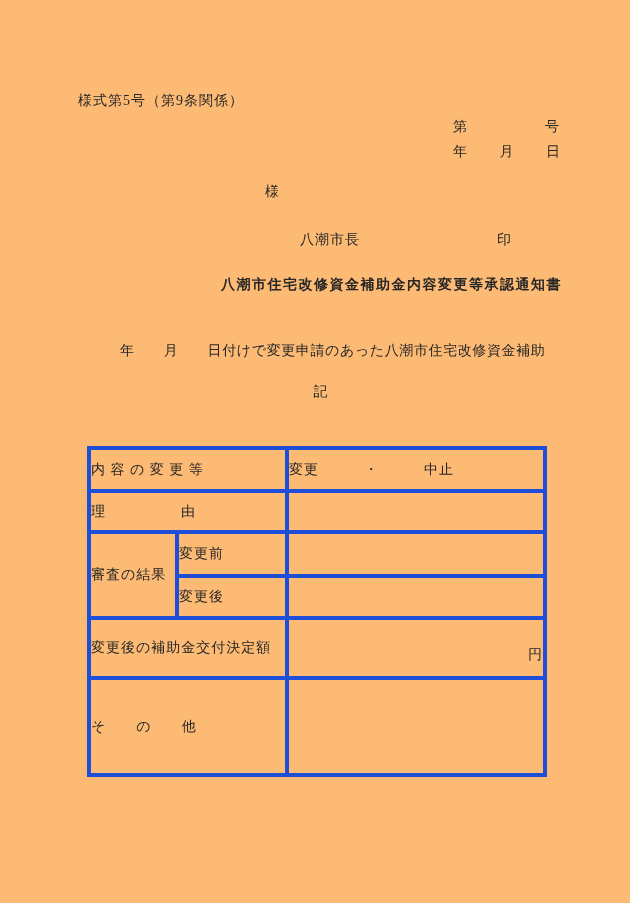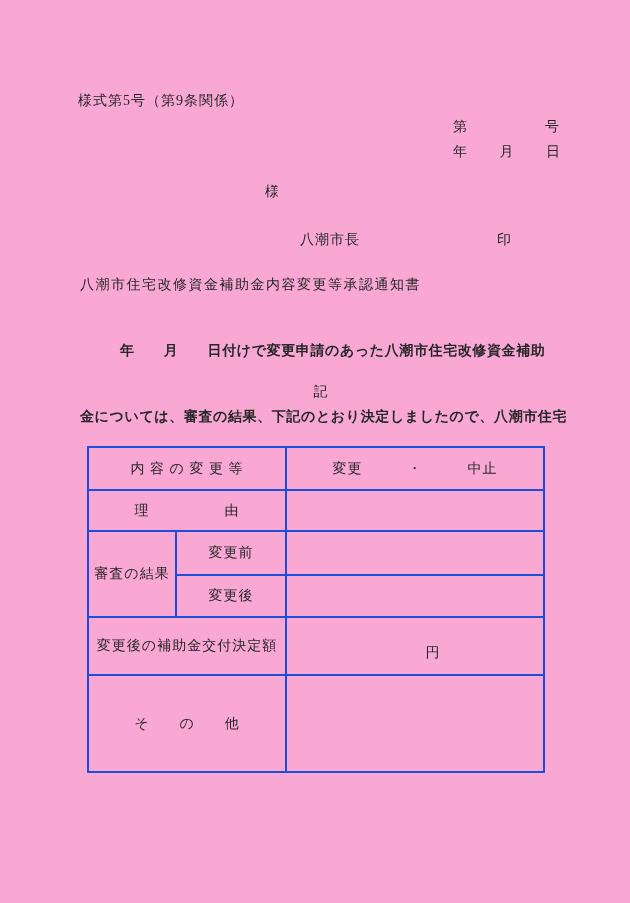--- a/index.html
+++ b/index.html
@@ -1,21 +1,21 @@
 <!DOCTYPE html>
 <html><head>
 <meta charset="utf-8">
 <style>
   html, body { margin: 0; padding: 0; }
   body { background: #fbfbfb; }
   .page {
     position: relative;
     width: 630px;
     height: 903px;
-    background: #f9a8d4;
+    background: #fdba74;
     color: #262626;
     font-family: "Liberation Serif", "DejaVu Serif", serif;
     font-size: 14px;
     line-height: 1;
     overflow: hidden;
   }
   .abs { position: absolute; white-space: pre; }
   .form-label { left: 78px; top: 94px; letter-spacing: 1px; }
   .doc-number {
     left: 453px; top: 120px; width: 106px;
@@ -26,43 +26,41 @@
     display: flex; justify-content: space-between;
   }
   .recipient { left: 265px; top: 185px; letter-spacing: 1px; }
   .issuer {
     left: 300px; top: 233px; width: 212px;
     display: flex; justify-content: space-between;
     letter-spacing: 1px;
   }
   .doc-title {
     left: 80px; top: 278px; width: 482px;
-    text-align: left; letter-spacing: 1.5px;
+    text-align: right; letter-spacing: 1.5px; font-weight: bold;
   }
   .body-text {
     left: 80px; top: 296px; width: 482px;
     line-height: 22px; letter-spacing: 0.6px;
     white-space: pre-wrap;
-    font-weight: bold;
   }
   .body-line { white-space: pre; }
   .body-line.first { text-indent: 40px; }
   .record-marker {
     left: 80px; top: 385px; width: 482px;
     text-align: center; letter-spacing: 1px;
   }
   table.form-table {
     position: absolute; left: 87px; top: 446px;
     border-collapse: collapse; table-layout: fixed;
     font-size: 14px; color: #262626;
   }
   table.form-table td {
-    border: 2px solid #1d4ed8;
+    border: 4px solid #1d4ed8;
     padding: 0;
-    text-align: center;
     vertical-align: middle;
     letter-spacing: 1px;
     white-space: pre;
     overflow: hidden;
   }
   td.ls2 { letter-spacing: 2px; }
   td.amount-cell { text-align: right; padding-right: 11px; }
   td.value-cell { text-align: left; padding-left: 8px; }
 </style>
 </head>
@@ -87,21 +85,20 @@
 
   <div class="abs issuer">
     <span>八潮市長</span>
     <span>印</span>
   </div>
 
   <div class="abs doc-title">八潮市住宅改修資金補助金内容変更等承認通知書</div>
 
   <div class="abs body-text">
     <div class="body-line first">年　　月　　日付けで変更申請のあった八潮市住宅改修資金補助</div>
-    <div class="body-line">金については、審査の結果、下記のとおり決定しましたので、八潮市住宅</div>
   </div>
 
   <div class="abs record-marker">記</div>
 
   <table class="form-table">
     <colgroup>
       <col style="width:88px">
       <col style="width:110px">
       <col style="width:258px">
     </colgroup>

